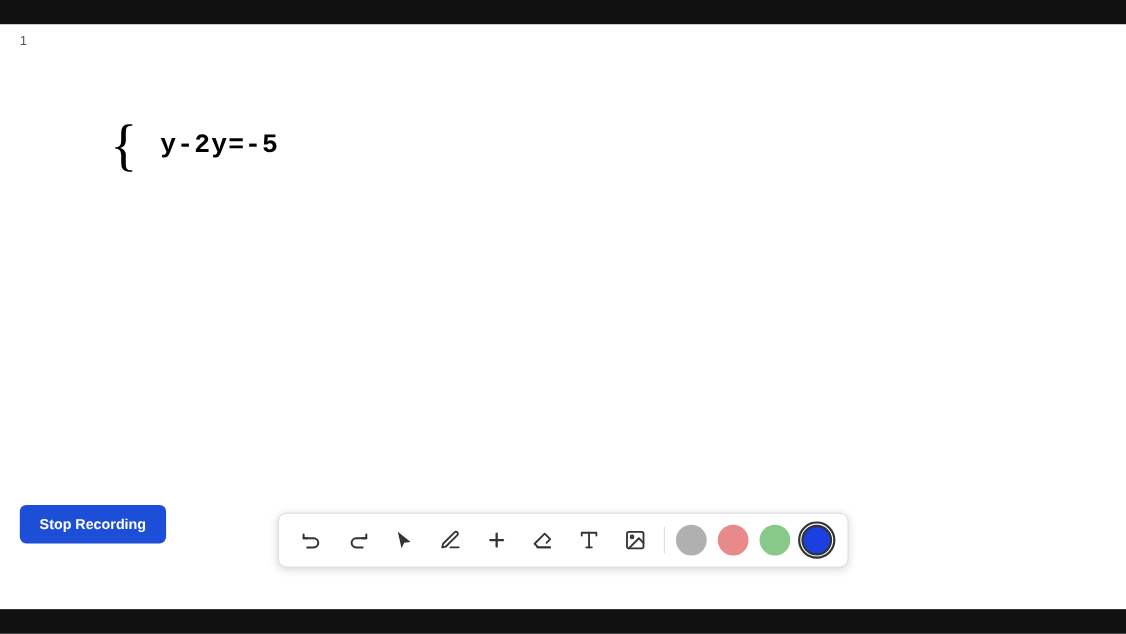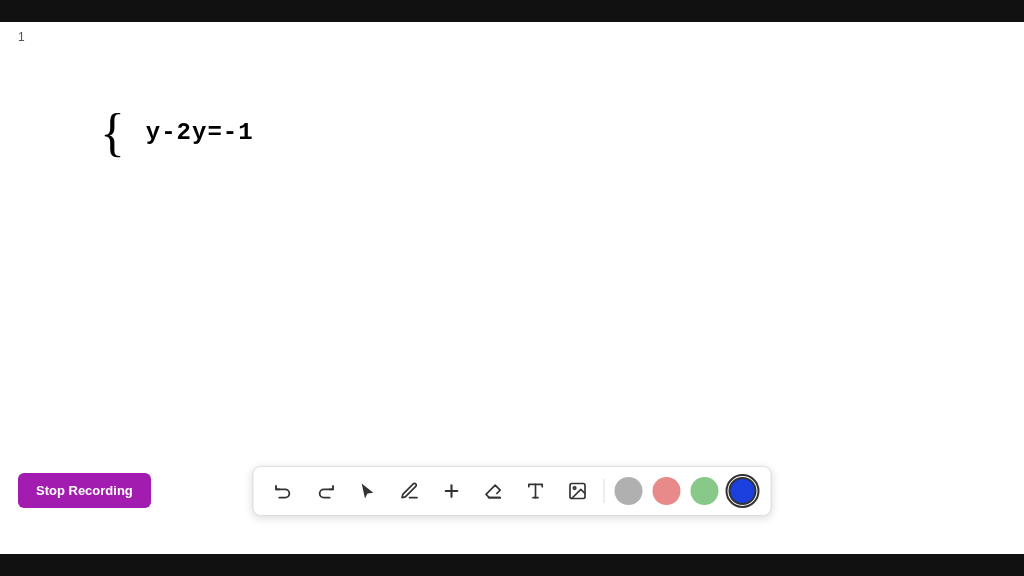--- a/index.html
+++ b/index.html
@@ -73,23 +73,23 @@
     .eq-line {
       display: block;
       font-size: 24px;
       font-family: 'Courier New', monospace;
       font-weight: bold;
       letter-spacing: 1px;
     }
 
     .stop-recording-btn {
       position: absolute;
-      bottom: 46px;
+      bottom: 60px;
       left: 18px;
-      background: #a21caf;
+      background: #1d4ed8;
       color: #fff;
       border: none;
       border-radius: 6px;
       padding: 10px 18px;
       font-size: 13px;
       font-weight: 600;
       cursor: pointer;
       z-index: 10;
     }
 
@@ -151,21 +151,21 @@
 
 <div class="top-bar"></div>
 
 <div class="canvas-area">
 
   <div class="page-number">1</div>
 
   <div class="math-content">
     <span class="brace">{</span>
     <span class="equations">
-      <span class="eq-line">y-2y=-1</span>
+      <span class="eq-line">y-2y=-5</span>
     </span>
   </div>
 
   <button class="stop-recording-btn">Stop Recording</button>
 
   <div class="toolbar">
 
     <button class="tool-btn" title="Undo">
       <svg viewBox="0 0 24 24" fill="none" stroke="#333" stroke-width="2.2" stroke-linecap="round" stroke-linejoin="round">
         <path d="M3 10h11a5 5 0 0 1 0 10H7"></path>

